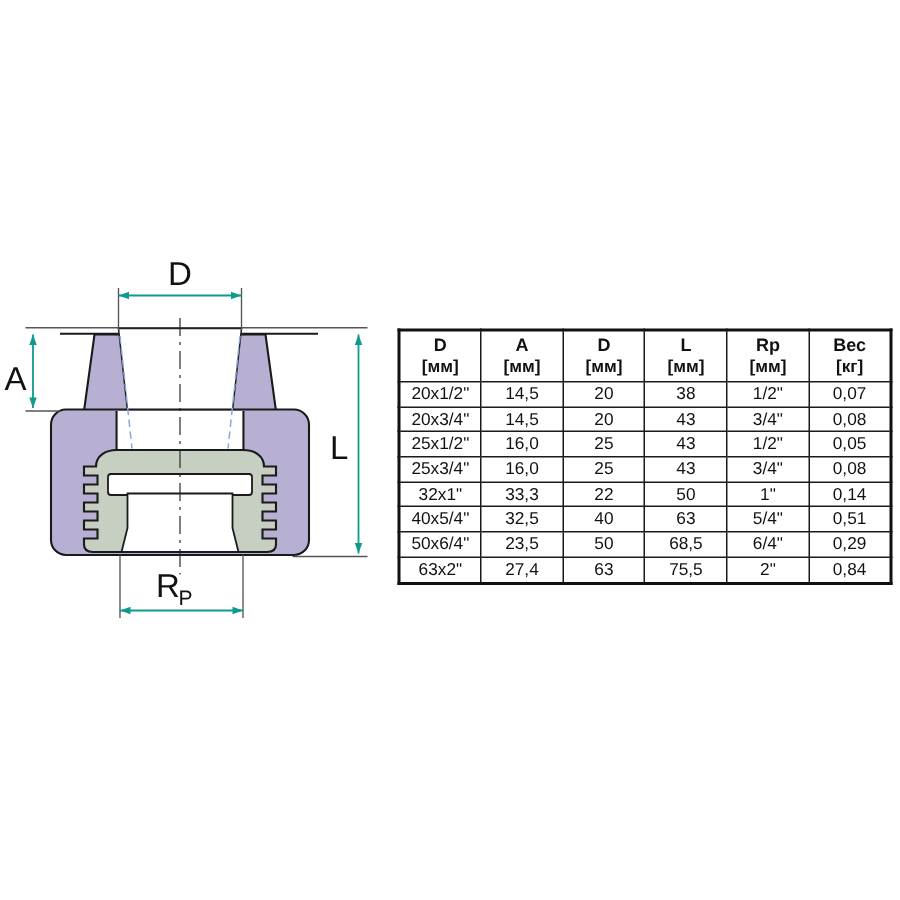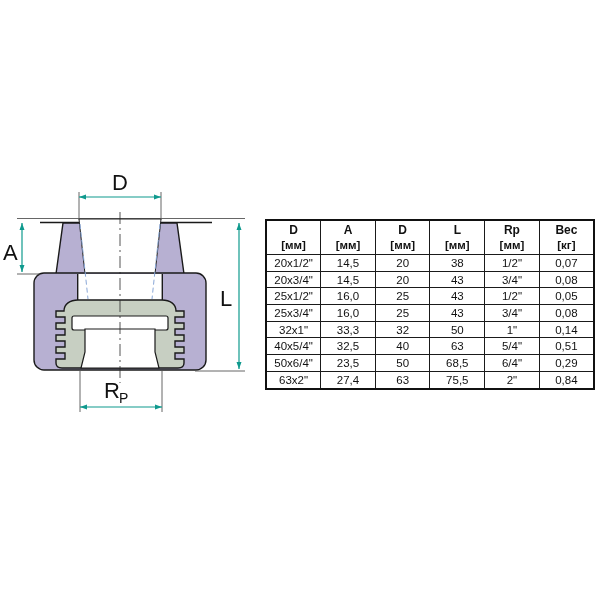--- a/index.html
+++ b/index.html
@@ -173,21 +173,21 @@
             <td>25x3/4"</td>
             <td>16,0</td>
             <td>25</td>
             <td>43</td>
             <td>3/4"</td>
             <td>0,08</td>
           </tr>
           <tr>
             <td>32x1"</td>
             <td>33,3</td>
-            <td>32</td>
+            <td>22</td>
             <td>50</td>
             <td>1"</td>
             <td>0,14</td>
           </tr>
           <tr>
             <td>40x5/4"</td>
             <td>32,5</td>
             <td>40</td>
             <td>63</td>
             <td>5/4"</td>

